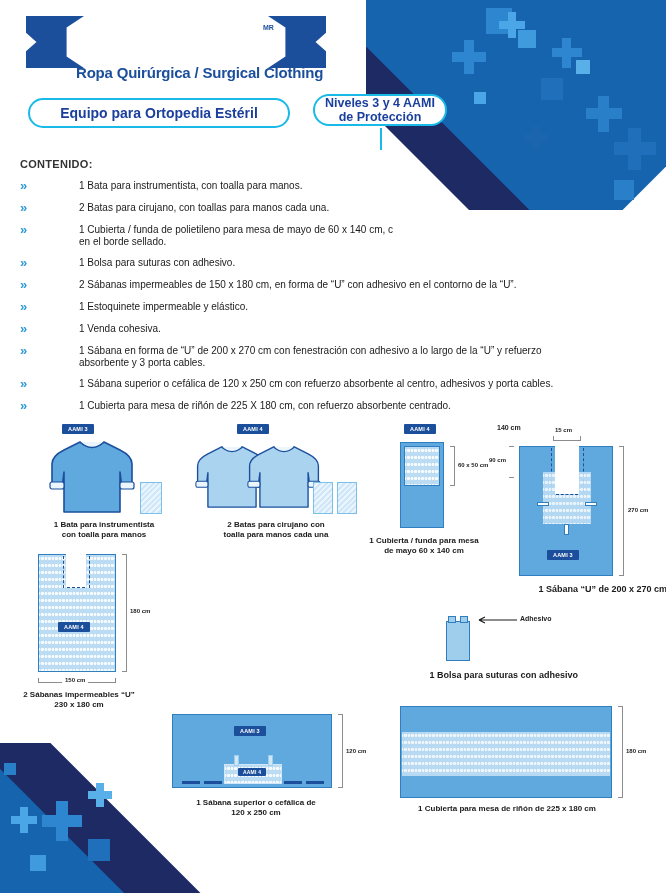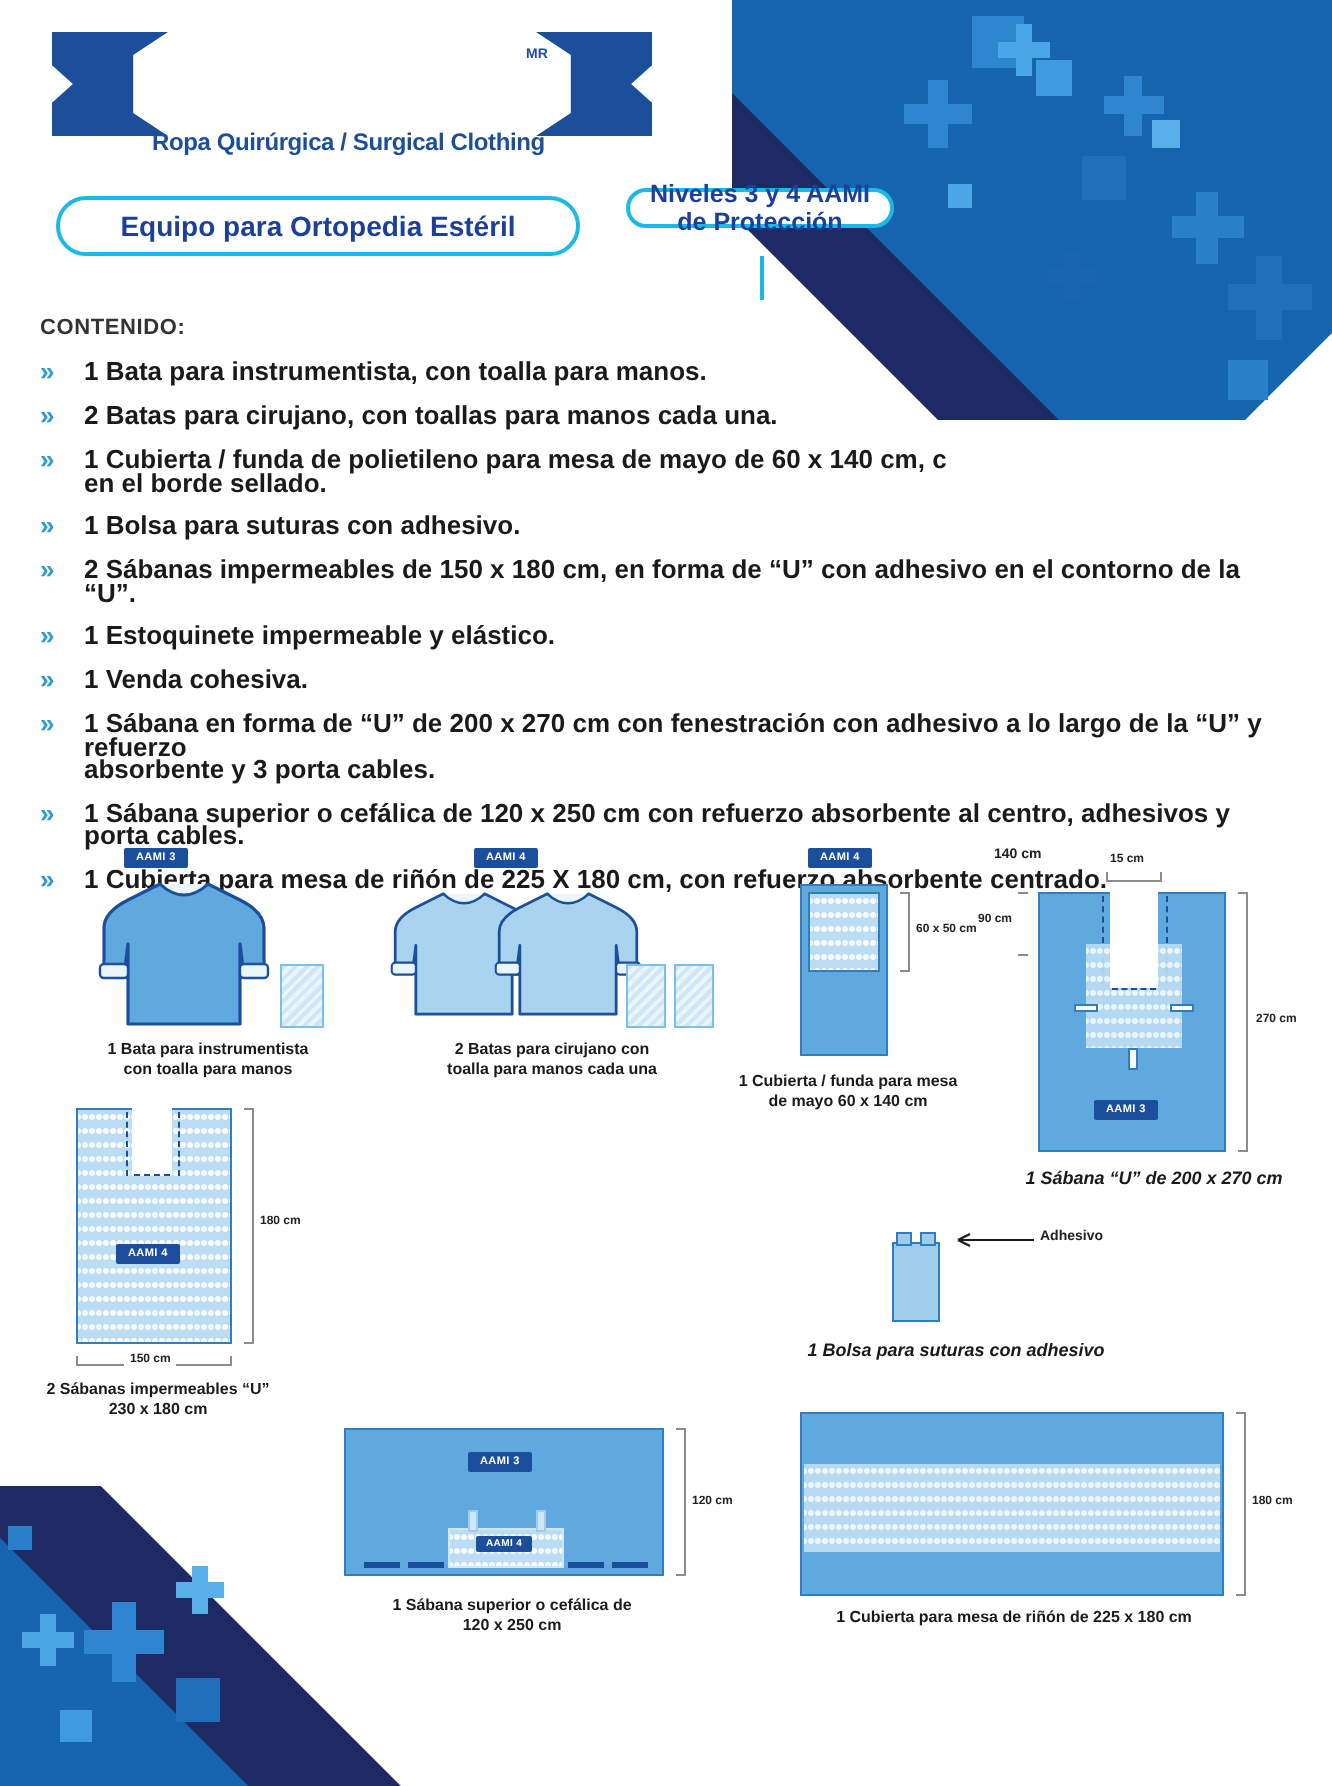--- a/index.html
+++ b/index.html
@@ -29,44 +29,44 @@
   #logo-text {
     position:absolute; left:52px; top:6px; width:200px;
     font-size:41px; font-weight:bold; color:#1b4f9c;
     letter-spacing:-0.5px; line-height:48px;
     font-family:"Liberation Sans", sans-serif;
   }
   #logo-text .small-caps { font-size:30px; }
   #logo-mr { position:absolute; left:237px; top:12px; font-size:7px; font-weight:bold; color:#1b4f9c; }
   #tagline {
     position:absolute; left:76px; top:64px;
-    font-size:12px; font-weight:bold; color:#1b4f9c;
+    font-size:15px; font-weight:bold; color:#1b4f9c;
     letter-spacing:-0.2px;
   }
 
   .pill {
     position:absolute; border:2px solid #19b9e8; border-radius:30px;
     background:#fff; color:#1b3f9c; font-weight:bold; text-align:center;
     display:flex; align-items:center; justify-content:center;
   }
   #pill-main { left:28px; top:98px; width:262px; height:30px; font-size:14px; }
-  #pill-level { left:313px; top:94px; width:134px; height:20px; font-size:12.5px; line-height:14px; }
+  #pill-level { left:313px; top:94px; width:134px; height:32px; font-size:12.5px; line-height:14px; }
   #pill-connector { position:absolute; left:380px; top:128px; width:1.5px; height:22px; background:#19b9e8; }
 
   
   #contenido-title { position:absolute; left:20px; top:158px; font-size:11px; font-weight:bold; color:#333; letter-spacing:0.3px; }
   #bullet-list { position:absolute; left:20px; top:180px; width:620px; }
   .bullet-row { display:flex; align-items:flex-start; margin-bottom:10px; }
   .chev { width:22px; flex:0 0 22px; color:#2e9bd6; font-size:13px; font-weight:bold; line-height:12px; letter-spacing:-2px; }
-  .btext { font-size:13px; font-weight:bold; color:#1a1a1a; line-height:11.5px; }
+  .btext { font-size:10px; font-weight:normal; color:#1a1a1a; line-height:11.5px;margin-left:37px; }
 
   
   .fig { position:absolute; }
   .cap { font-size:8px; font-weight:bold; color:#1a1a1a; text-align:center; line-height:10px; }
-  .cap-lg { font-size:9px; font-weight:bold; color:#1a1a1a; text-align:center; line-height:11px;font-style:italic; }
+  .cap-lg { font-size:9px; font-weight:bold; color:#1a1a1a; text-align:right; line-height:11px; }
   .aami {
     position:absolute; background:#1b4f9c; color:#fff; font-size:5.5px; font-weight:bold;
     padding:2px 6px; border-radius:1px; letter-spacing:0.2px; white-space:nowrap;
   }
   .dim { position:absolute; font-size:6px; font-weight:bold; color:#222; white-space:nowrap; }
   .brk { position:absolute; border:1px solid #8c8c8c; }
   .brk-v { border-left:none; }
   .brk-h { border-top:none; }
   .towel {
     position:absolute; border:1.5px solid #7cc0ea; background:

